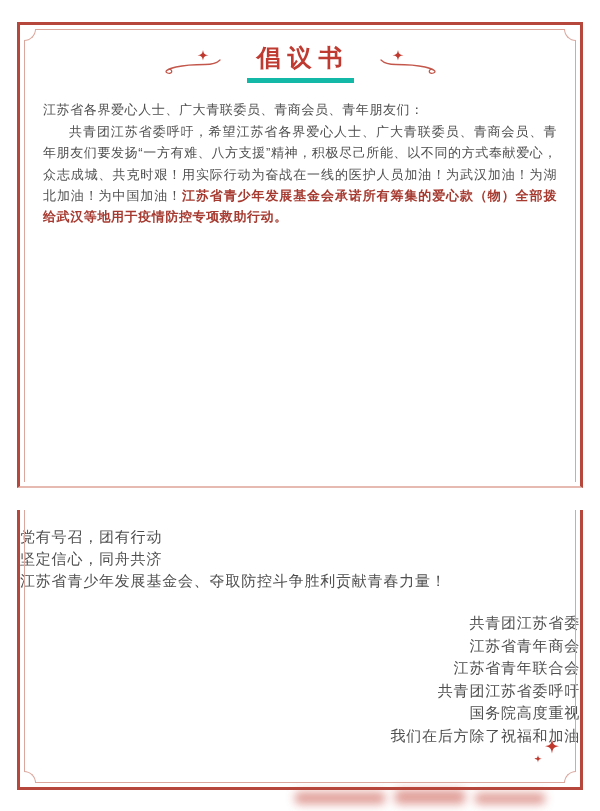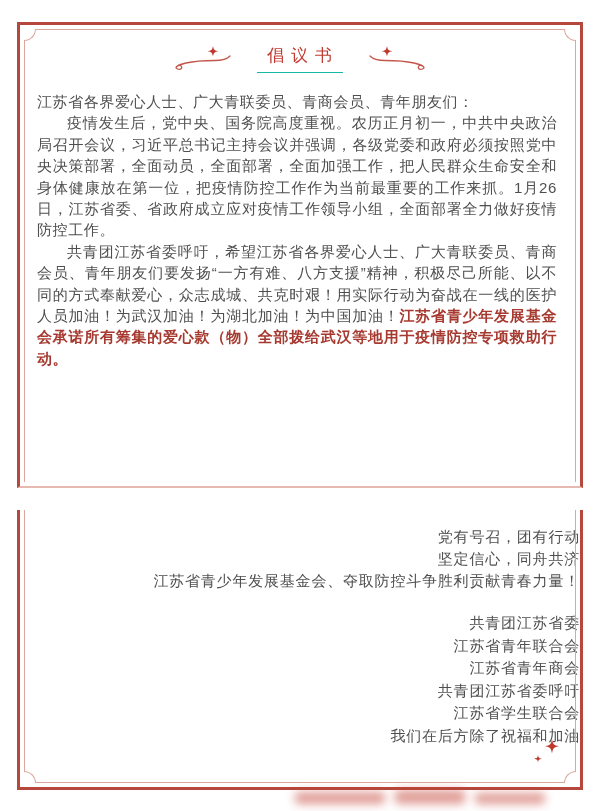--- a/index.html
+++ b/index.html
@@ -17,34 +17,34 @@
   .inner-bottom{inset:4px;top:0;border:1px solid #dba79d;border-top:none;}
   
   .c{position:absolute;width:12px;height:12px;background:#fff;box-sizing:border-box;}
   .c-tl{top:-1px;left:-1px;border-right:1px solid #dba79d;border-bottom:1px solid #dba79d;border-bottom-right-radius:100%;}
   .c-tr{top:-1px;right:-1px;border-left:1px solid #dba79d;border-bottom:1px solid #dba79d;border-bottom-left-radius:100%;}
   .c-bl{bottom:-1px;left:-1px;border-right:1px solid #dba79d;border-top:1px solid #dba79d;border-top-right-radius:100%;}
   .c-br{bottom:-1px;right:-1px;border-left:1px solid #dba79d;border-top:1px solid #dba79d;border-top-left-radius:100%;}
   
   .title-row{display:flex;align-items:center;justify-content:center;gap:26px;margin-top:20px;}
   .doc-title{
-    color:#bf3b31;font-weight:normal;font-size:17px;letter-spacing:7px;
-    border-bottom:1px solid #14b8a6;padding:0 4px 7px 10px;line-height:1.1;
+    color:#bf3b31;font-weight:bold;font-size:24px;letter-spacing:7px;
+    border-bottom:5px solid #14b8a6;padding:0 4px 7px 10px;line-height:1.1;
   }
   .orn{flex:0 0 auto;}
   .orn-r{transform:scaleX(-1);}
   
-  .body-text{margin:16px 23px 0 17px;font-size:15px;line-height:21.4px;
+  .body-text{margin:16px 23px 0 23px;font-size:13px;line-height:21.4px;
     text-align:justify;letter-spacing:0.6px;color:#4f4f4f;}
   .body-text p{margin:0;}
   .indent{text-indent:2em;}
   .hl{color:#a63a30;font-weight:bold;}
   
-  .slogans{margin-top:16px;text-align:right;font-size:15px;line-height:22px;
-    letter-spacing:0.8px;color:#4f4f4f;margin-left:8px;}
+  .slogans{margin-top:16px;text-align:left;font-size:15px;line-height:22px;
+    letter-spacing:0.8px;color:#4f4f4f;}
   .signatures{margin-top:20px;text-align:right;font-size:15px;
     line-height:22.6px;letter-spacing:0.8px;color:#4f4f4f;}
   
   .sparkle{position:absolute;right:14px;bottom:16px;}
   
   .wm{position:absolute;left:295px;top:786px;width:250px;height:22px;
     filter:blur(5px);opacity:0.5;pointer-events:none;}
   .wm span{position:absolute;background:#c23b2e;border-radius:4px;}
   .wm .w1{left:0;top:6px;width:90px;height:12px;}
   .wm .w2{left:100px;top:4px;width:70px;height:14px;}
@@ -66,43 +66,42 @@
     </svg>
     <div class="doc-title">倡议书</div>
     <svg class="orn orn-r" width="62" height="30" viewBox="0 0 62 30">
       <path d="M61 11 C 58 14 52 15.5 46 15.5 C 36 15.5 26 16 17 18 C 9 19.8 4.5 22.5 8.5 24 C 13 25.6 14.5 21 10 19.8" fill="none" stroke="#c4574b" stroke-width="1.3" stroke-linecap="round"></path>
       <path d="M44 1 C44.7 4.9 45.4 5.6 49.5 6.3 C45.4 7 44.7 7.7 44 11.6 C43.3 7.7 42.6 7 38.5 6.3 C42.6 5.6 43.3 4.9 44 1 Z" fill="#c0392f"></path>
     </svg>
   </div>
 
   <div class="body-text">
     <p>江苏省各界爱心人士、广大青联委员、青商会员、青年朋友们：</p>
-    <p class="indent">疫情发生后，党中央、国务院高度重视。农历正月初一，中共中央政治局召开会议，习近平总书记主持会议并强调，各级党委和政府必须按照党中央决策部署，全面动员，全面部署，全面加强工作，把人民群众生命安全和身体健康放在第一位，把疫情防控工作作为当前最重要的工作来抓。1月26日，江苏省委、省政府成立应对疫情工作领导小组，全面部署全力做好疫情防控工作。</p>
     <p class="indent"><span>共青团江苏省委呼吁，希望江苏省各界爱心人士、广大青联委员、青商会员、青年朋友们要发扬“一方有难、八方支援”精神，积极尽己所能、以不同的方式奉献爱心，众志成城、共克时艰！用实际行动为奋战在一线的医护人员加油！为武汉加油！为湖北加油！为中国加油！</span><span class="hl">江苏省青少年发展基金会承诺所有筹集的爱心款（物）全部拨给武汉等地用于疫情防控专项救助行动。</span></p>
   </div>
 </div>
 
 <div class="frame frame-bottom">
   <div class="inner inner-bottom">
     <span class="c c-bl"></span>
     <span class="c c-br"></span>
   </div>
 
   <div class="slogans">
     <div>党有号召，团有行动</div>
     <div>坚定信心，同舟共济</div>
     <div>江苏省青少年发展基金会、夺取防控斗争胜利贡献青春力量！</div>
   </div>
 
   <div class="signatures">
     <div>共青团江苏省委</div>
+    <div>江苏省青年商会</div>
     <div>江苏省青年联合会</div>
-    <div>江苏省青年商会</div>
     <div>共青团江苏省委呼吁</div>
-    <div>江苏省学生联合会</div>
+    <div>国务院高度重视</div>
     <div>我们在后方除了祝福和加油</div>
   </div>
 
   <svg class="sparkle" width="40" height="40" viewBox="0 0 40 40">
     <path d="M26 8 C26.9 13.4 27.8 14.3 33 15.2 C27.8 16.1 26.9 17 26 22.4 C25.1 17 24.2 16.1 19 15.2 C24.2 14.3 25.1 13.4 26 8 Z" fill="#c0392f"></path>
     <path d="M12 24 C12.5 26.8 13 27.3 15.8 27.8 C13 28.3 12.5 28.8 12 31.6 C11.5 28.8 11 28.3 8.2 27.8 C11 27.3 11.5 26.8 12 24 Z" fill="#c0392f"></path>
   </svg>
 </div>
 
 <div class="wm">

